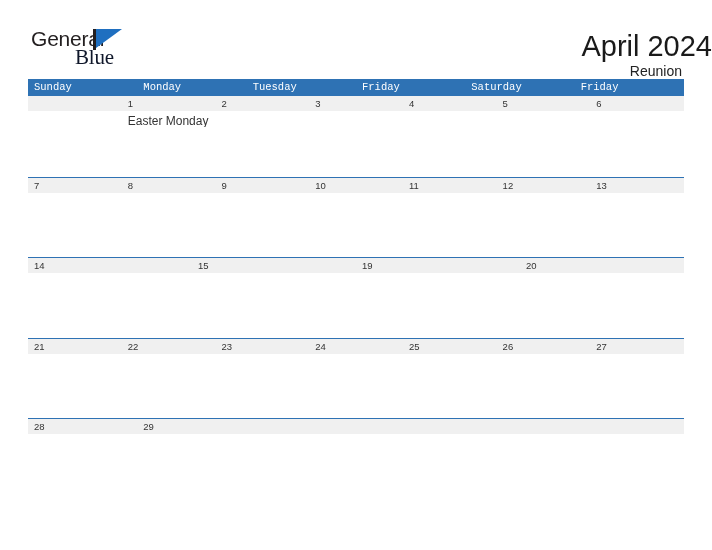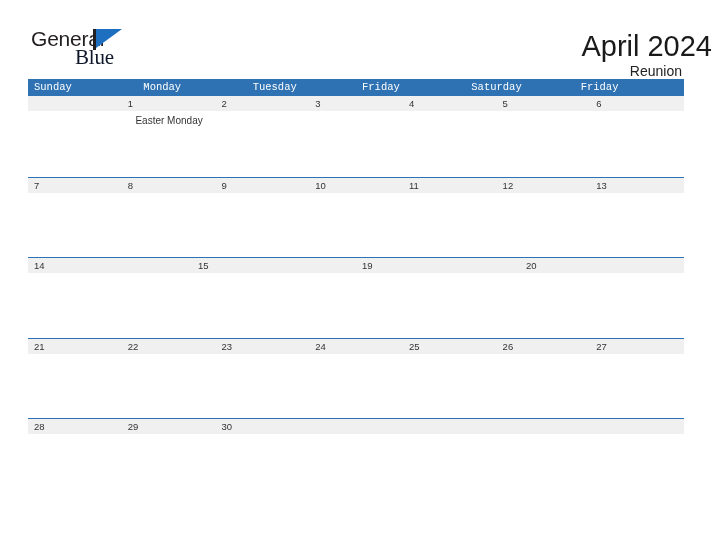--- a/index.html
+++ b/index.html
@@ -159,27 +159,26 @@
     top: 1px;
     font-size: 9.5px;
     line-height: 14px;
     color: #333333;
     font-family: "Liberation Sans", sans-serif;
   }
   .day-events {
     padding: 4px 5px 0 6px;
   }
   .event {
-    font-size: 10px;
+    font-size: 12px;
     line-height: 12px;
     color: #333333;
     font-family: "Liberation Sans", sans-serif;
     white-space: nowrap;
     overflow: hidden;
-    text-align: center;
   }
 </style>
 </head>
 <body>
 
 <div class="page">
 
   <div class="header">
 
     <div class="logo">
@@ -375,26 +374,20 @@
               <div class="day-number">28</div>
             </div>
             <div class="day-events"></div>
           </div>
           <div class="day-cell">
             <div class="day-band">
               <div class="day-number">29</div>
             </div>
             <div class="day-events"></div>
           </div>
-          <div class="day-cell">
-            <div class="day-band">
-              <div class="day-number">30</div>
-            </div>
-            <div class="day-events"></div>
-          </div>
           <div class="day-cell empty">
             <div class="day-band">
               <div class="day-number"></div>
             </div>
             <div class="day-events"></div>
           </div>
           <div class="day-cell empty">
             <div class="day-band">
               <div class="day-number"></div>
             </div>

